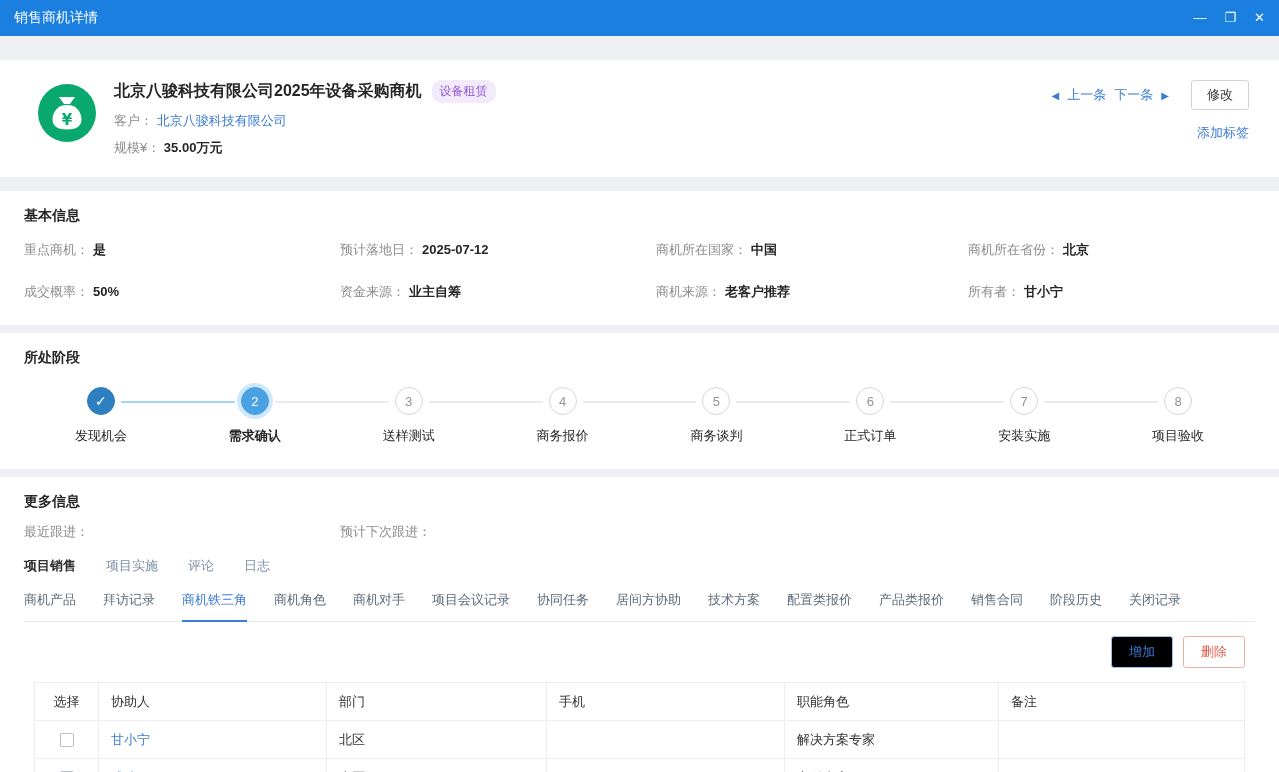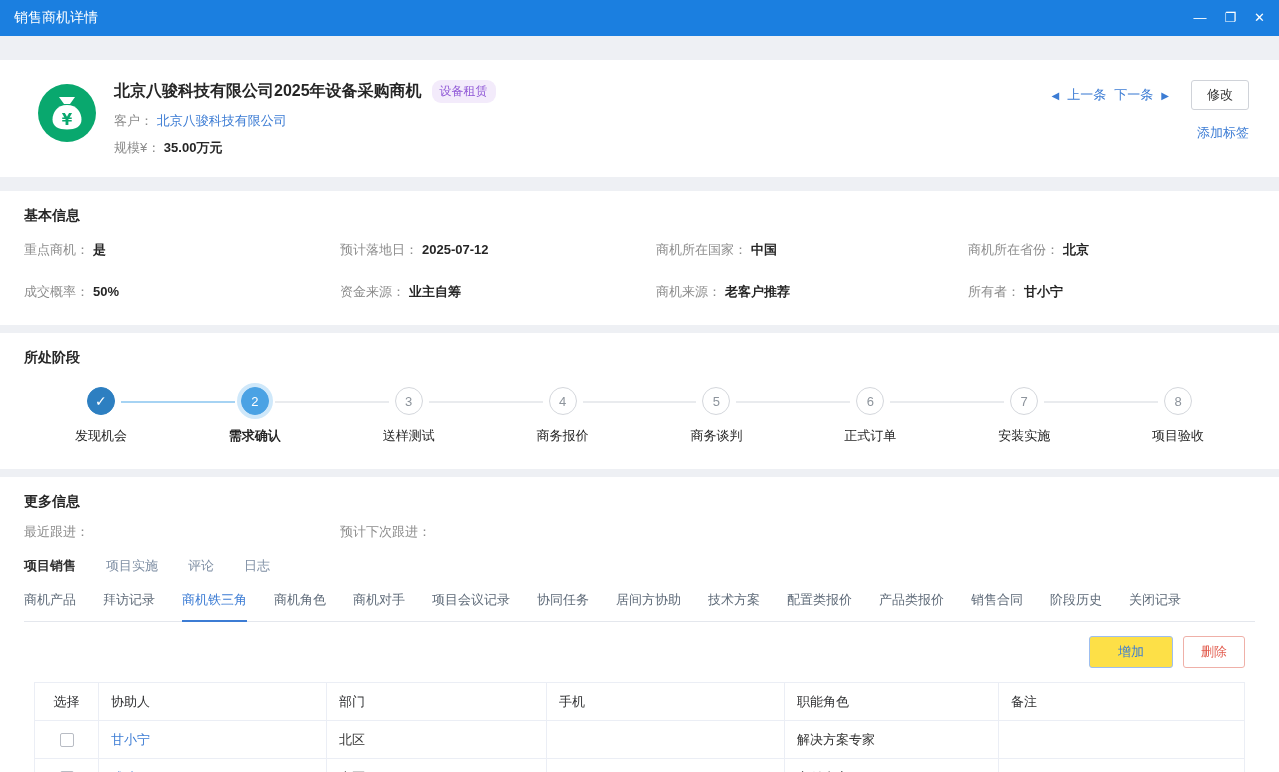--- a/index.html
+++ b/index.html
@@ -95,22 +95,22 @@
   .sub-tabs {
     display: flex; gap: 27px; margin-top: 14px;
     border-bottom: 1px solid #e4e7ed; font-size: 13px;
   }
   .sub-tab { color: #5f6b79; cursor: pointer; padding-bottom: 11px; white-space: nowrap; }
   .sub-tab.active {
     color: #3c7cd4; border-bottom: 2px solid #3c7cd4; margin-bottom: -1px; font-weight: 500;
   }
   .action-row { display: flex; justify-content: flex-end; gap: 10px; margin: 14px 10px 0 0; }
   .btn-add {
-    background: #fde047; border: 1px solid #9dbef0; color: #3c7cd4;
-    border-radius: 3px; font-size: 13px; padding: 6px 28px; cursor: pointer; font-family: inherit;
+    background: #000000; border: 1px solid #9dbef0; color: #3c7cd4;
+    border-radius: 3px; font-size: 13px; padding: 6px 17px; cursor: pointer; font-family: inherit;
   }
   .btn-del {
     background: #fff; border: 1px solid #efb0a8; color: #e25c4e;
     border-radius: 3px; font-size: 13px; padding: 6px 17px; cursor: pointer; font-family: inherit;
   }
   
   .table-wrap { margin: 14px 10px 0 10px; }
   table { width: 100%; border-collapse: collapse; font-size: 13px; }
   th, td { border: 1px solid #ebeef5; height: 38px; padding: 0 12px; text-align: left; color: #333; }
   th { font-weight: normal; color: #303133; }

